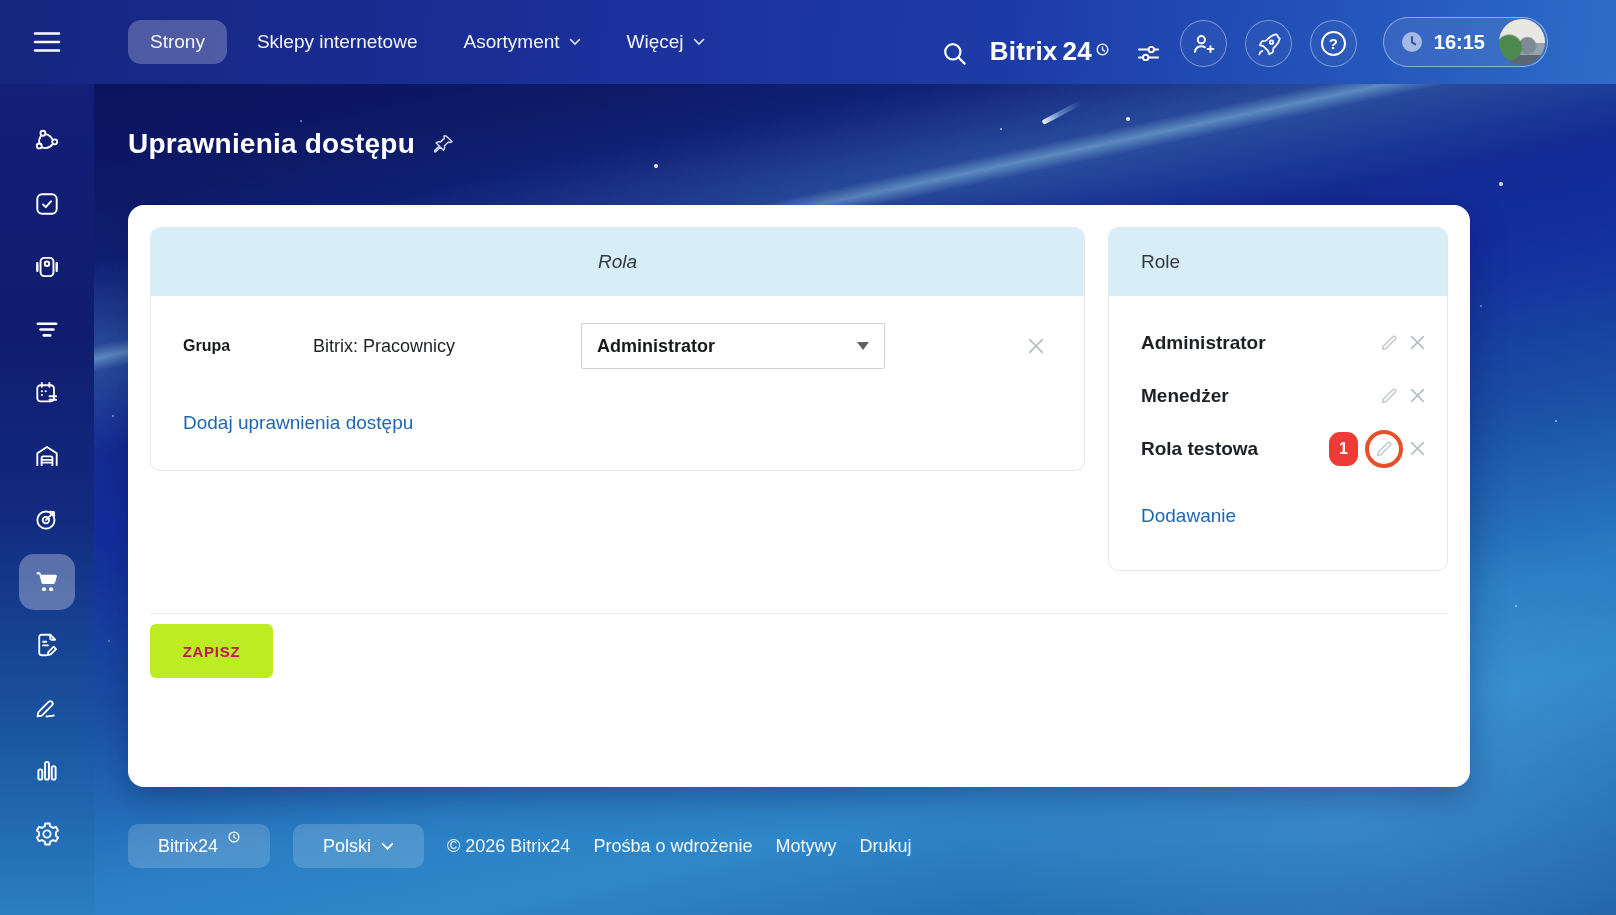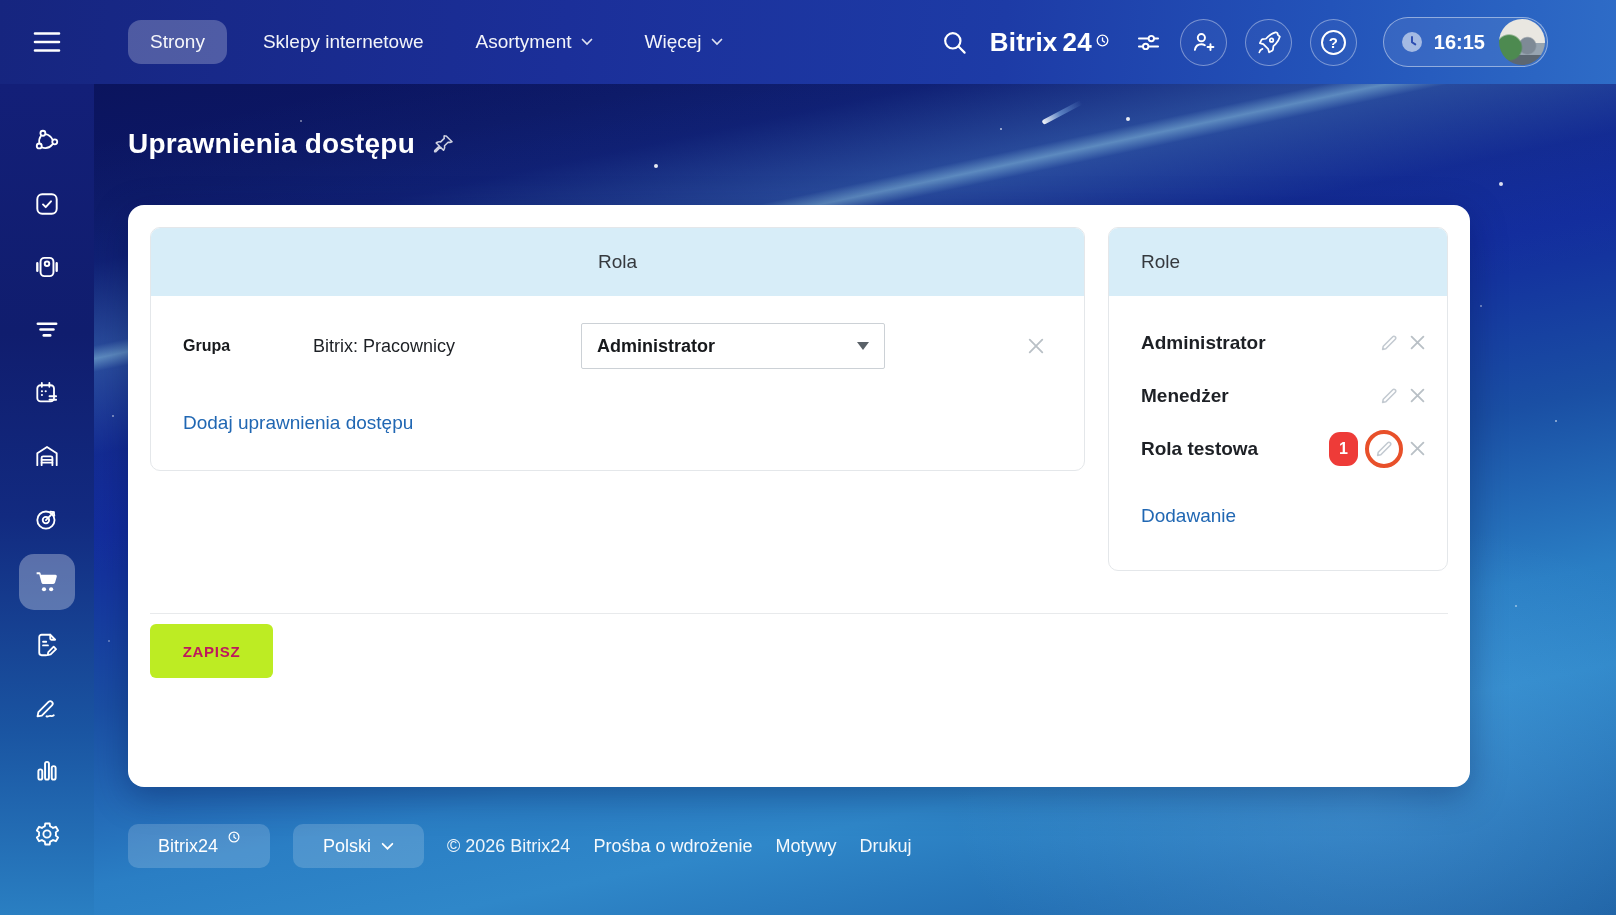--- a/index.html
+++ b/index.html
@@ -27,25 +27,25 @@
       1480px 305px 0 0 rgba(255,255,255,.5), 112px 415px 0 0 rgba(255,255,255,.55),
       108px 640px 0 0 rgba(255,255,255,.4), 300px 120px 0 0 rgba(255,255,255,.5); }
   .comet { position:absolute; left:1040px; top:110px; width:44px; height:5px; z-index:0; pointer-events:none;
     background:linear-gradient(90deg, rgba(255,255,255,.95), rgba(160,210,255,.45) 45%, transparent);
     border-radius:3px; transform:rotate(-28deg); }
 
   
   .topbar { grid-column:1 / span 2; position:relative; z-index:3; display:flex; align-items:center;
     background:linear-gradient(95deg,#16257f 0%,#1b2f99 35%,#1d3ba6 62%,#2353b9 82%,#2e6cc7 100%); }
   .burger { width:94px; flex:none; display:flex; justify-content:center; align-items:center; background:none; border:none; cursor:pointer; }
-  .topnav { display:flex; align-items:flex-end; margin-left:34px; gap:20px; }
+  .topnav { display:flex; align-items:flex-end; margin-left:34px; gap:14px; }
   .nav-item { display:flex; align-items:center; gap:9px; color:rgba(255,255,255,.95); font-size:19px;
     padding:11px 16px; border-radius:13px; text-decoration:none; cursor:pointer; background:none; border:none; font-family:inherit; }
   .nav-item.active { background:rgba(255,255,255,.24); padding:11px 22px; }
-  .topbar-right { margin-left:auto; display:flex; align-items:center; padding-right:68px; }
+  .topbar-right { margin-left:auto; display:flex; align-items:flex-end; padding-right:68px; }
   .icon-btn { background:none; border:none; cursor:pointer; display:flex; align-items:center; justify-content:center; }
   .logo { display:flex; align-items:flex-start; margin-left:22px; cursor:pointer; }
   .logo .l1, .logo .l2 { color:#fff; font-size:26px; font-weight:700; letter-spacing:.2px; }
   .logo .l2 { margin-left:5px; }
   .circle-btn { width:47px; height:47px; border-radius:50%; border:1px solid rgba(255,255,255,.38);
     background:rgba(255,255,255,.04); display:flex; align-items:center; justify-content:center; cursor:pointer; margin-left:18px; }
   .sliders-btn { margin-left:26px; }
   .help-inner { width:25px; height:25px; border:2px solid #fff; border-radius:50%; color:#fff;
     font-size:15px; font-weight:700; display:flex; align-items:center; justify-content:center; }
   .time-pill { margin-left:26px; height:50px; border-radius:26px; border:1px solid rgba(255,255,255,.45);
@@ -67,21 +67,21 @@
   
   .main { position:relative; z-index:1; padding:0 146px 0 34px; }
   .page-head { display:flex; align-items:center; gap:16px; margin-top:38px; height:44px; }
   .page-title { color:#fff; font-size:28px; font-weight:700; letter-spacing:.2px; }
 
   .card { margin-top:39px; width:1342px; height:582px; background:#fff; border-radius:16px;
     box-shadow:0 10px 35px rgba(0,15,70,.35); padding:22px 22px 0 22px; }
   .panels { display:flex; gap:23px; align-items:flex-start; }
   .panel { border:1px solid #e4e7ea; border-radius:10px; overflow:hidden; background:#fff; }
   .panel-header { height:68px; background:#d7edf8; display:flex; align-items:center; font-size:19px; color:#35393e; }
-  .panel-header.centered { justify-content:center; }
+  .panel-header.centered { justify-content:center;font-style:italic; }
   .panel-header.padded { padding-left:32px; }
 
   .panel-rola { flex:1; height:244px; }
   .panel-rola .panel-body { padding:0 32px; }
   .perm-row { display:flex; align-items:center; margin-top:27px; }
   .grp-label { width:130px; font-size:16px; font-weight:700; color:#17191c; }
   .grp-value { width:268px; font-size:18px; color:#1d2025; }
   .select { width:304px; height:46px; border:1px solid #ccd1d6; border-radius:2px; background:#fff;
     display:flex; align-items:center; justify-content:space-between; padding:0 15px; cursor:pointer; }
   .select-value { font-size:18px; font-weight:700; color:#17191c; }

